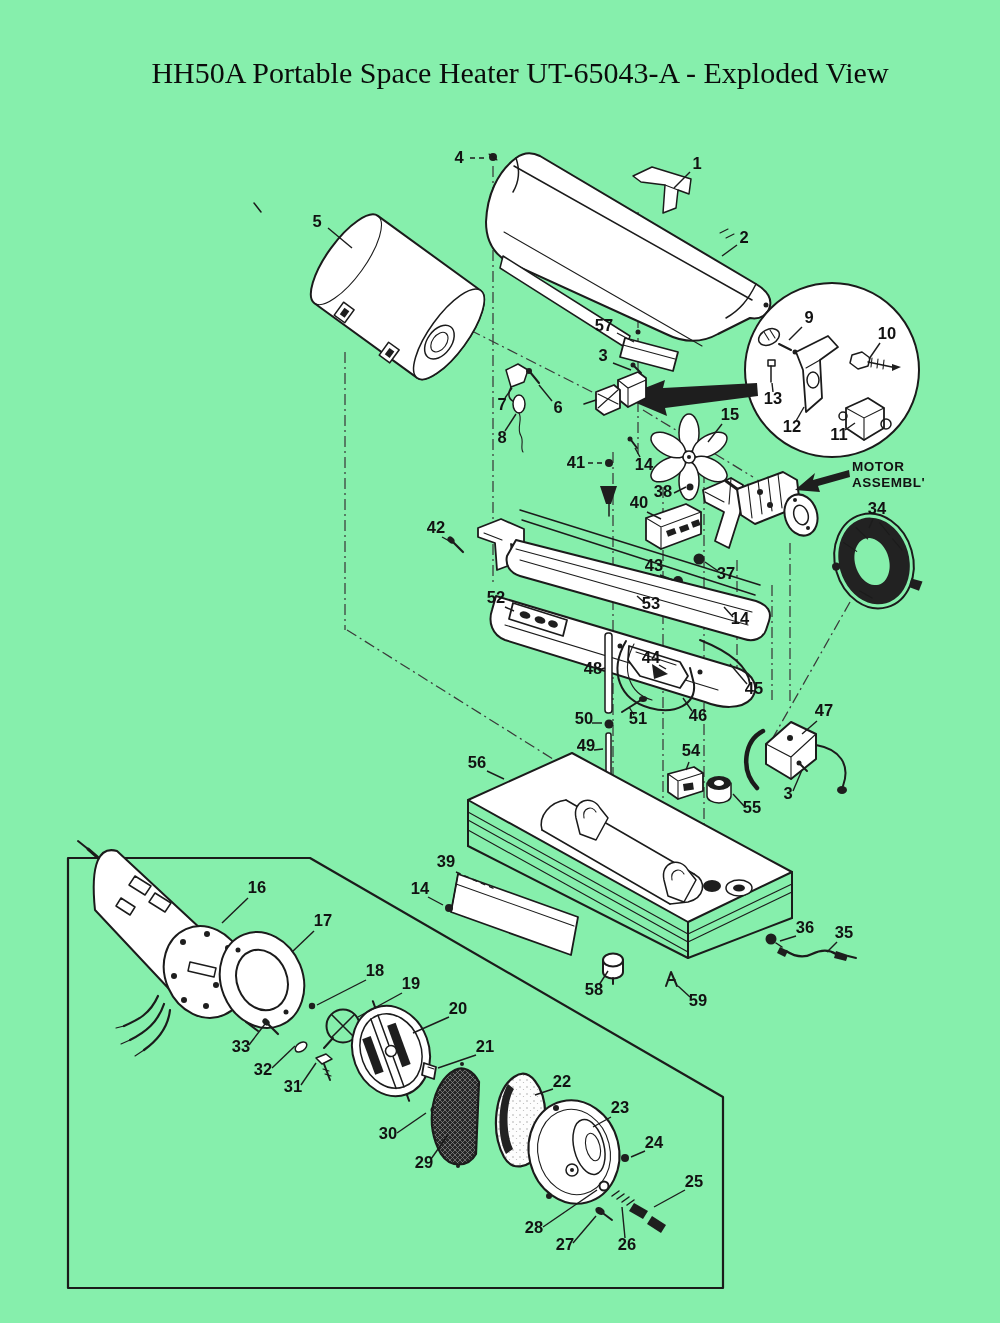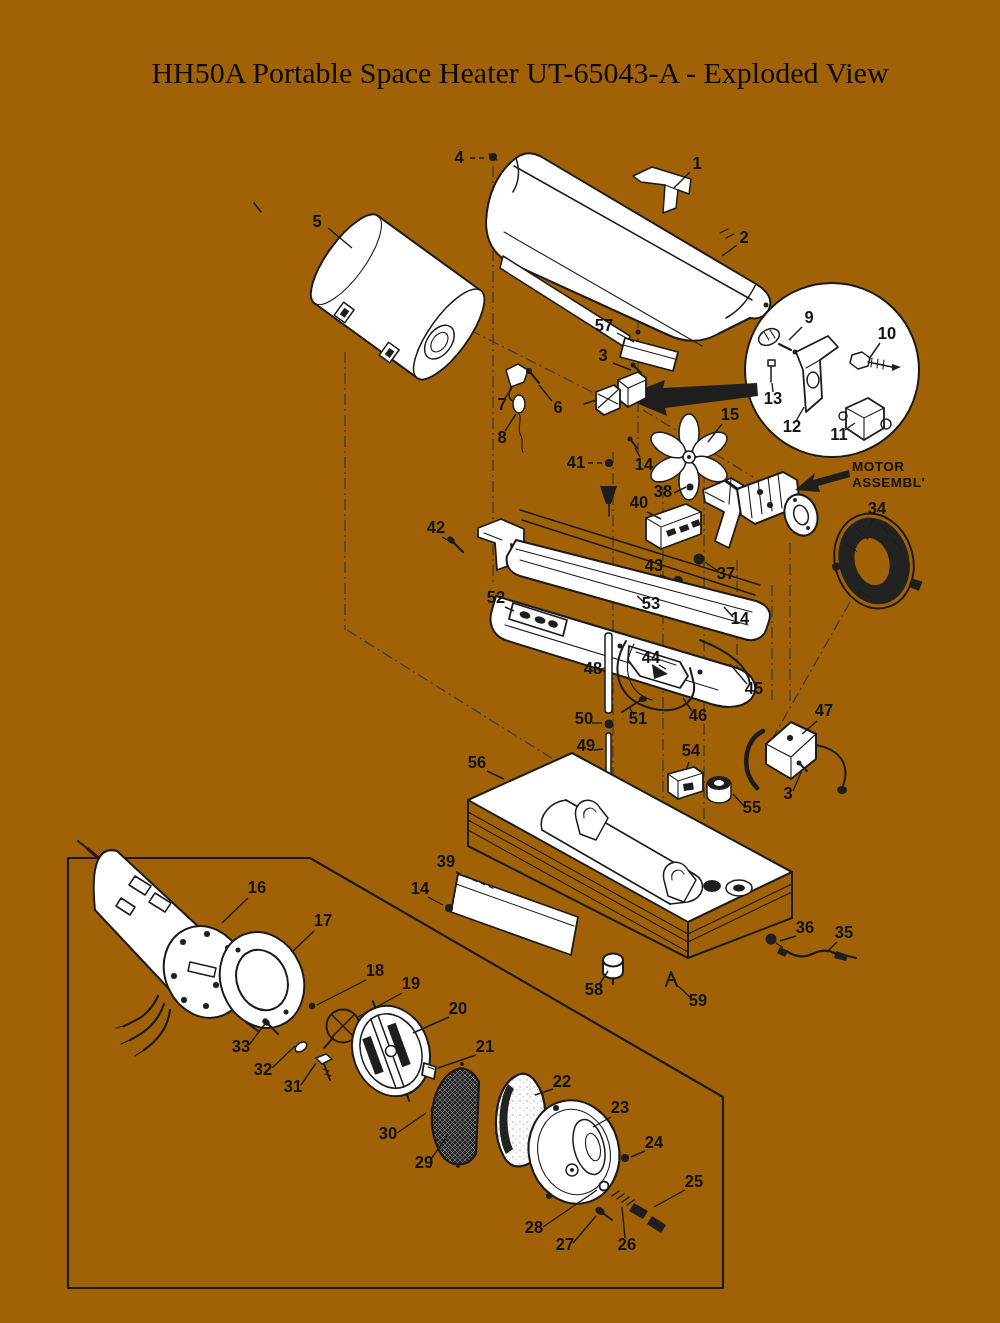--- a/index.html
+++ b/index.html
@@ -1,16 +1,16 @@
 <!DOCTYPE html>
 <html><head>
 <meta charset="utf-8">
 <style>
   html,body{margin:0;padding:0;background:#fff;}
-  .page{position:relative;width:1000px;height:1323px;background:#a16207;overflow:hidden;}
+  .page{position:relative;width:1000px;height:1323px;background:#86efac;overflow:hidden;}
   svg{display:block;}
   .o2{fill:#ffffff;stroke:#1b1b1b;stroke-width:2;stroke-linejoin:round;stroke-linecap:round}
   .o18{fill:#ffffff;stroke:#1b1b1b;stroke-width:1.8;stroke-linejoin:round;stroke-linecap:round}
   .o15{fill:#ffffff;stroke:#1b1b1b;stroke-width:1.5;stroke-linejoin:round;stroke-linecap:round}
   .s2{fill:none;stroke:#1b1b1b;stroke-width:2;stroke-linejoin:round;stroke-linecap:round}
   .s22{fill:none;stroke:#1b1b1b;stroke-width:2.2;stroke-linejoin:round;stroke-linecap:round}
   .s15{fill:none;stroke:#1b1b1b;stroke-width:1.5;stroke-linecap:round}
   .s12{fill:none;stroke:#1b1b1b;stroke-width:1.1;stroke-linecap:round}
   .s3{fill:none;stroke:#1b1b1b;stroke-width:3;stroke-linecap:round}
   .s45{fill:none;stroke:#1b1b1b;stroke-width:4.5;stroke-linecap:round}

